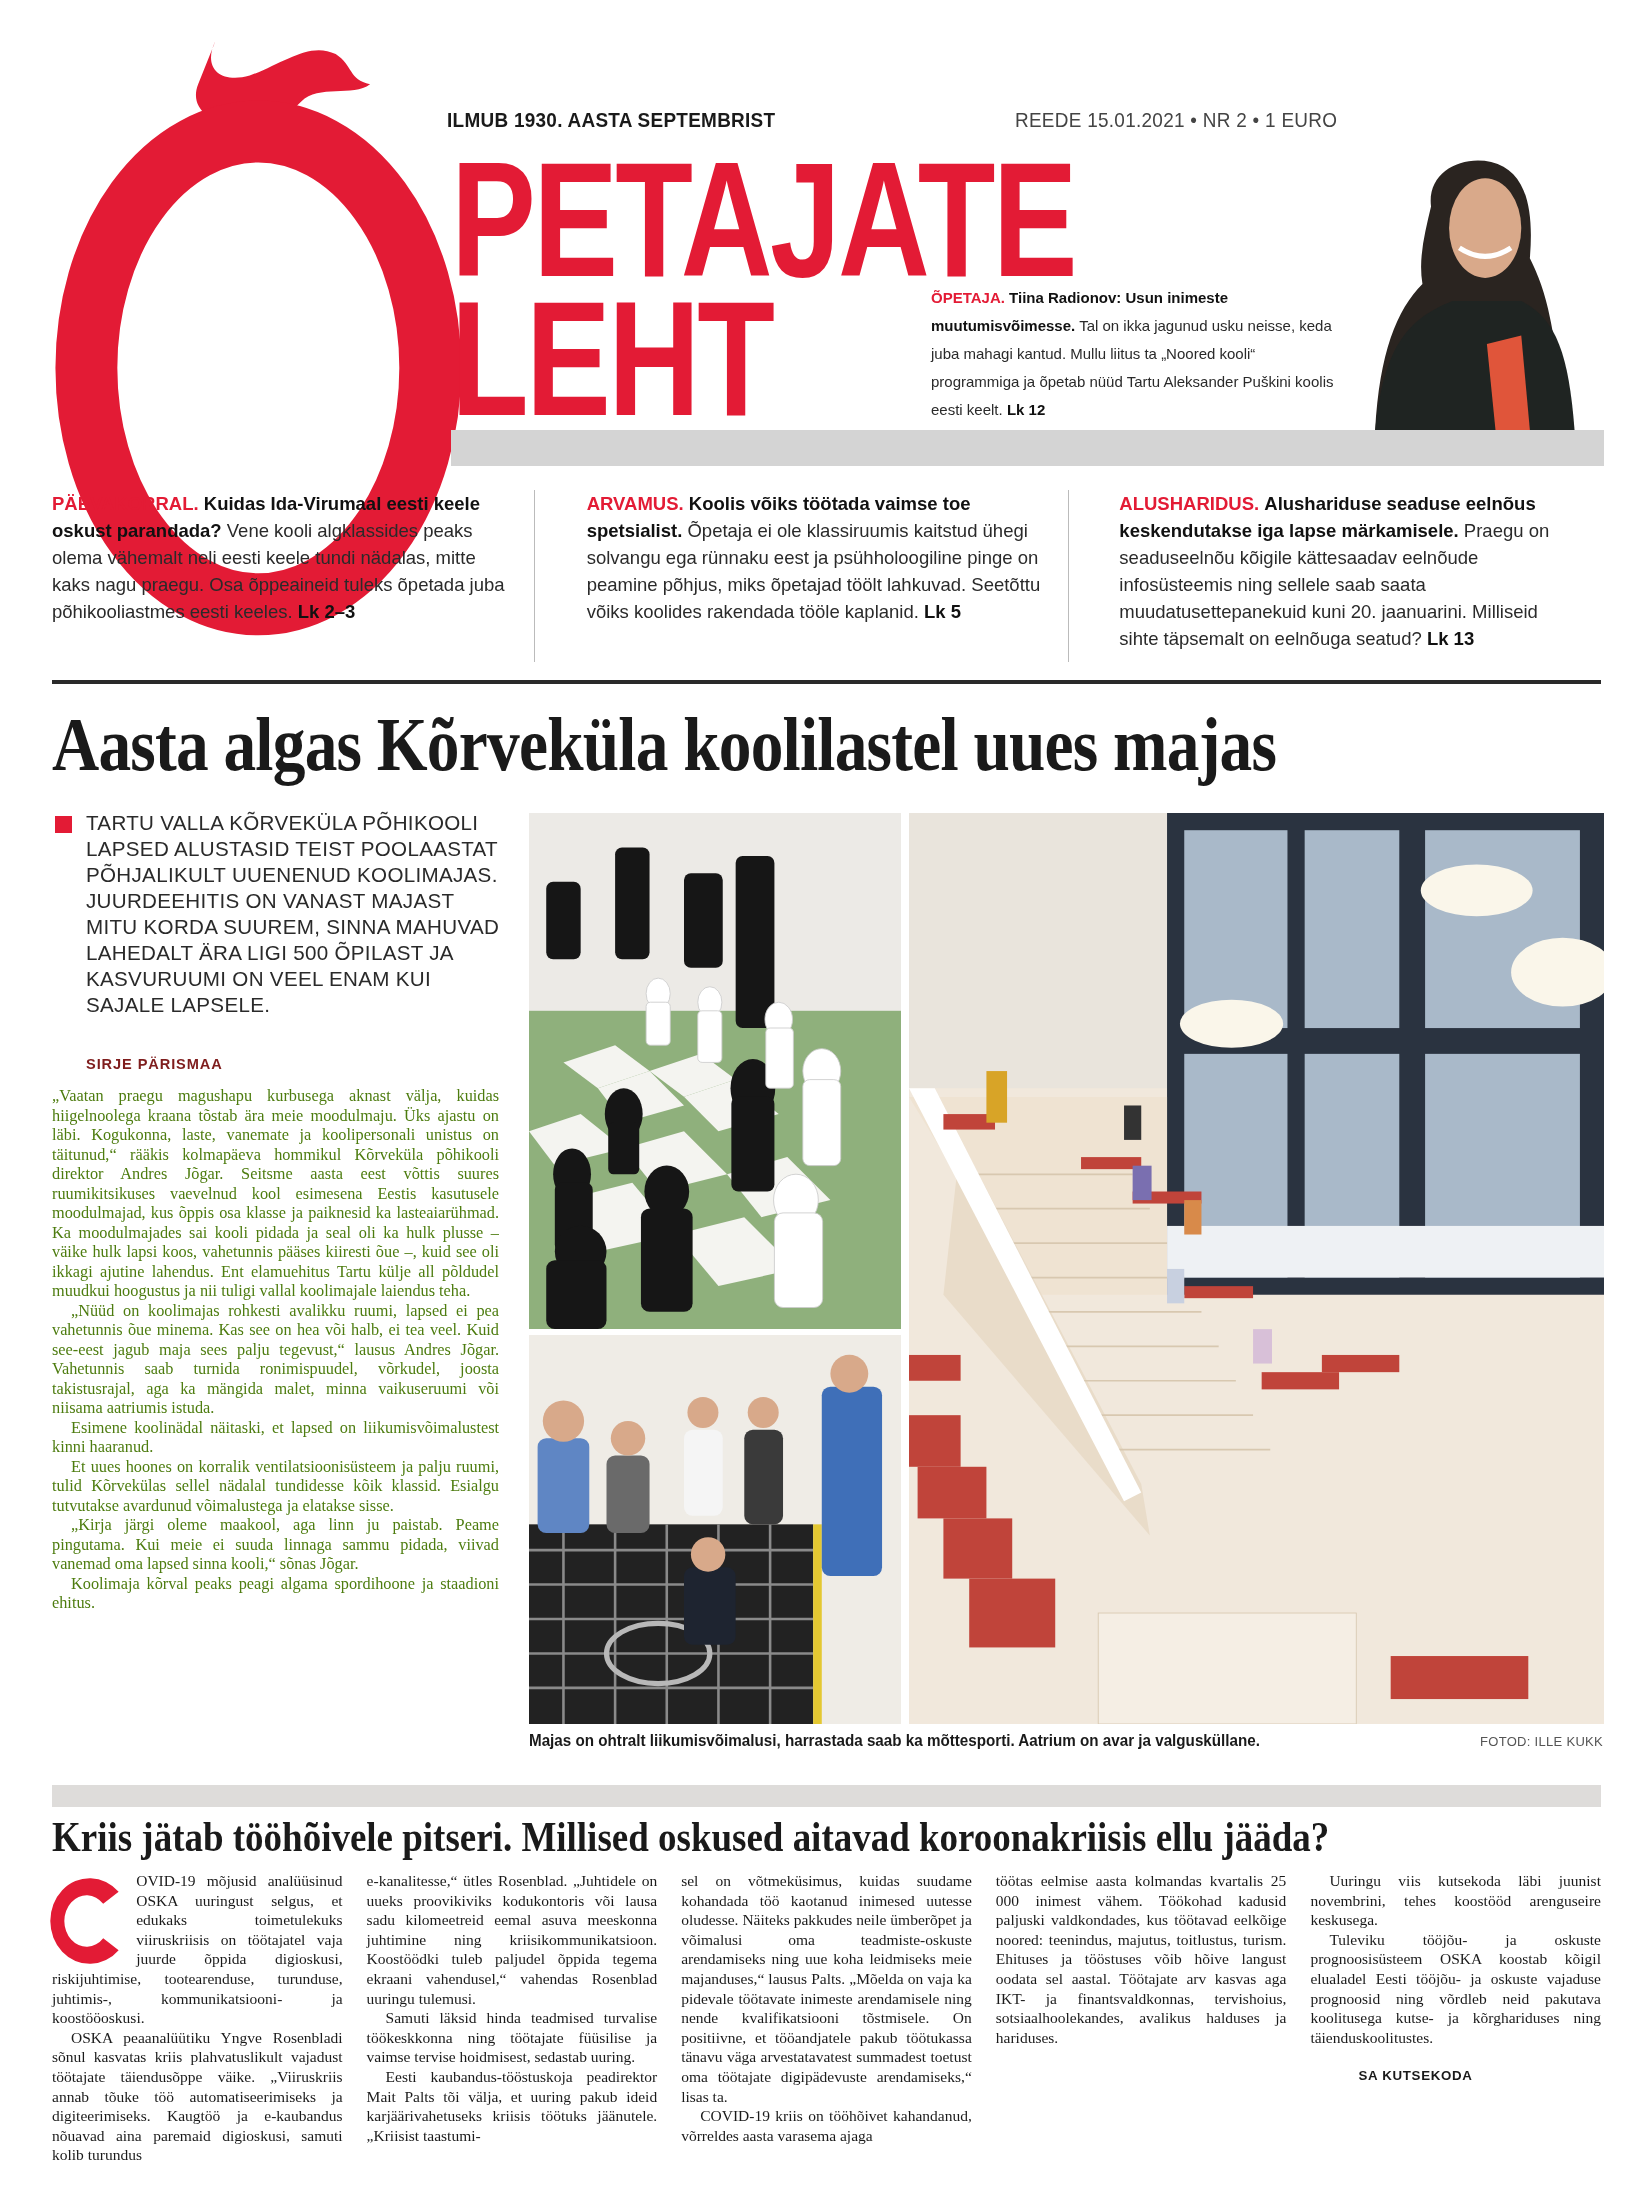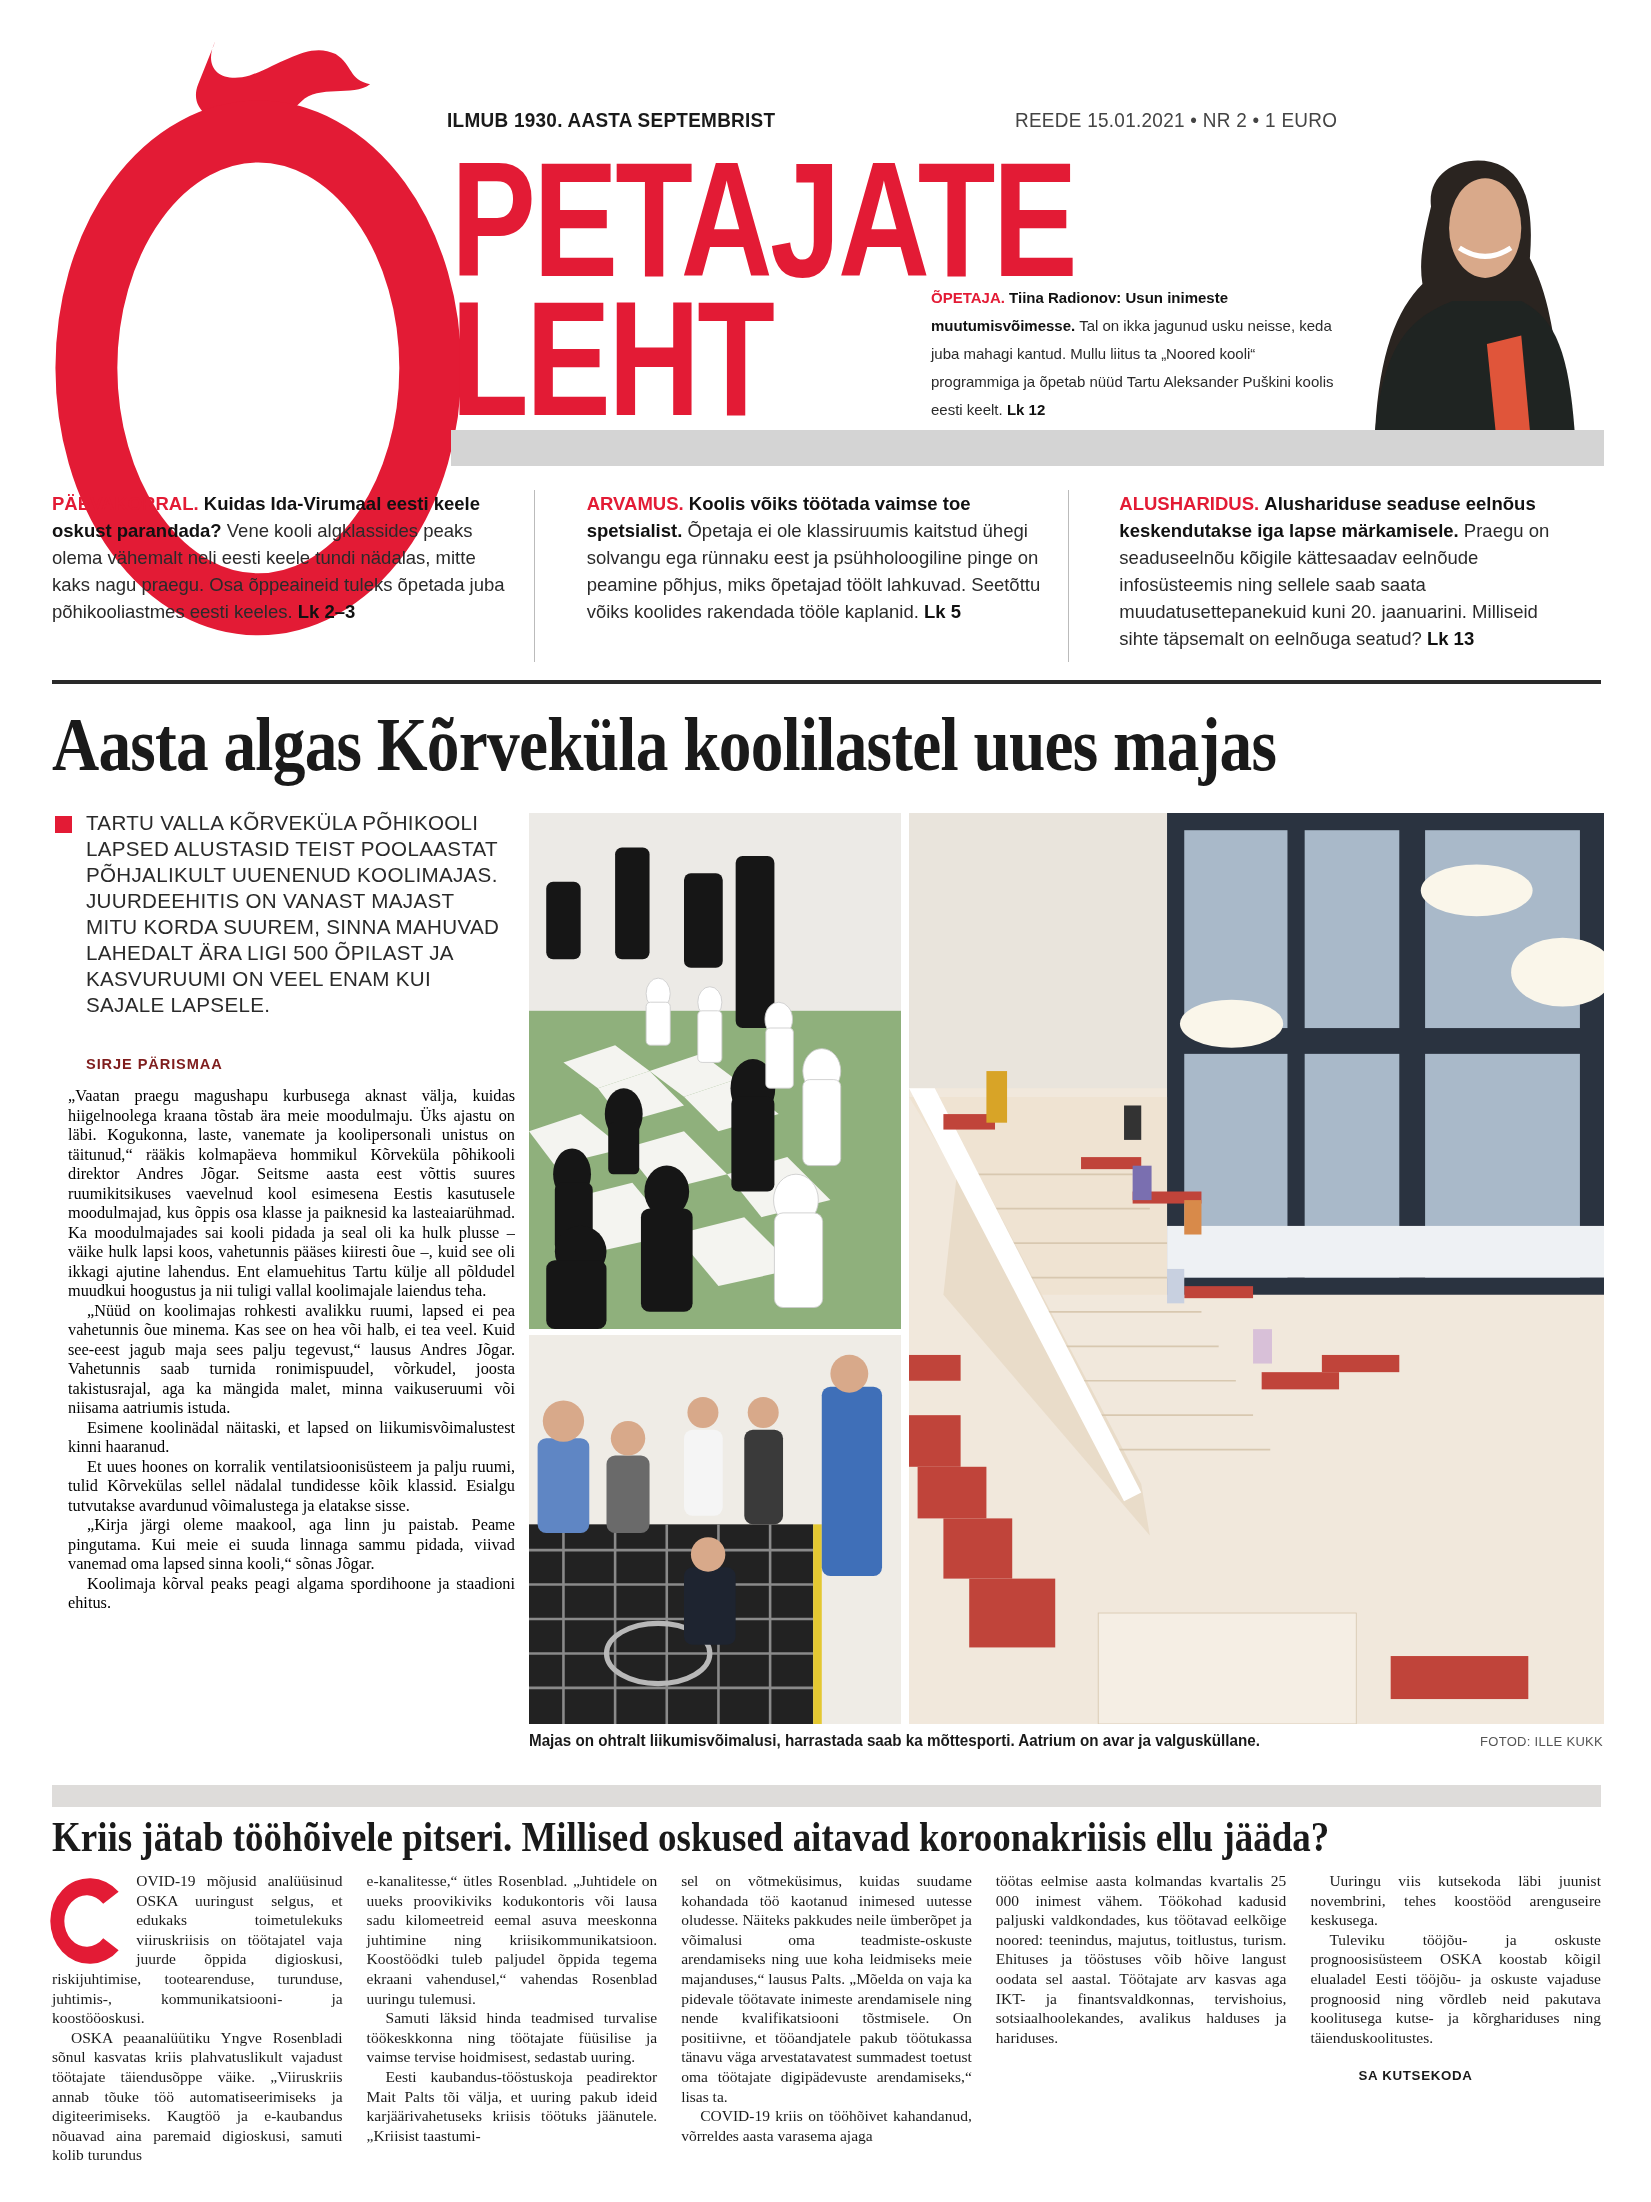--- a/index.html
+++ b/index.html
@@ -29,21 +29,21 @@
   .teaser .kicker { color: #e31b35; font-weight: 700; }
   .teaser b { font-weight: 700; color: #111; }
   .rule { left: 52px; top: 680px; width: 1549px; height: 4.3px; background: #2a2a2a; }
 
   
   .headline { left: 52px; top: 701px; font-family: "Liberation Serif", serif; font-size: 76px; line-height: 86px; color: #1a1a1a; letter-spacing: -0.9px; transform: scaleX(0.86); transform-origin: left; white-space: nowrap; }
   .lead-square { left: 55px; top: 816px; width: 17px; height: 17px; background: #e31b35; }
   .lead-text { left: 86px; top: 810px; width: 422px; font-size: 20.6px; line-height: 26px; letter-spacing: 0.3px; color: #2a2a2a; }
   .byline { left: 86px; top: 1056px; font-size: 14.6px; font-weight: 700; letter-spacing: 0.9px; color: #7f1d1d; }
 
-  .body1 { left: 52px; top: 1086px; width: 447px; font-family: "Liberation Serif", serif; font-size: 16.3px; line-height: 19.5px; color: #000000; text-align: justify; margin-left: 16px; }
+  .body1 { left: 52px; top: 1086px; width: 447px; font-family: "Liberation Serif", serif; font-size: 16.3px; line-height: 19.5px; color: #4d7c0f; text-align: justify; }
   .body1 p { text-indent: 19px; }
   .body1 p:first-child { text-indent: 0; }
 
   
   .photo { background: #cfd6cc; overflow: hidden; }
   .photo-chess { left: 529px; top: 813px; width: 372px; height: 516px; }
   .photo-net { left: 529px; top: 1335px; width: 372px; height: 389px; }
   .photo-atrium { left: 909px; top: 813px; width: 695px; height: 911px; }
   .caption { left: 529px; top: 1732px; font-size: 16px; font-weight: 700; color: #1a1a1a; transform: scaleX(0.95); transform-origin: left; }
   .credit { left: 1480px; top: 1734px; font-size: 13px; color: #555; letter-spacing: 0.3px; }

